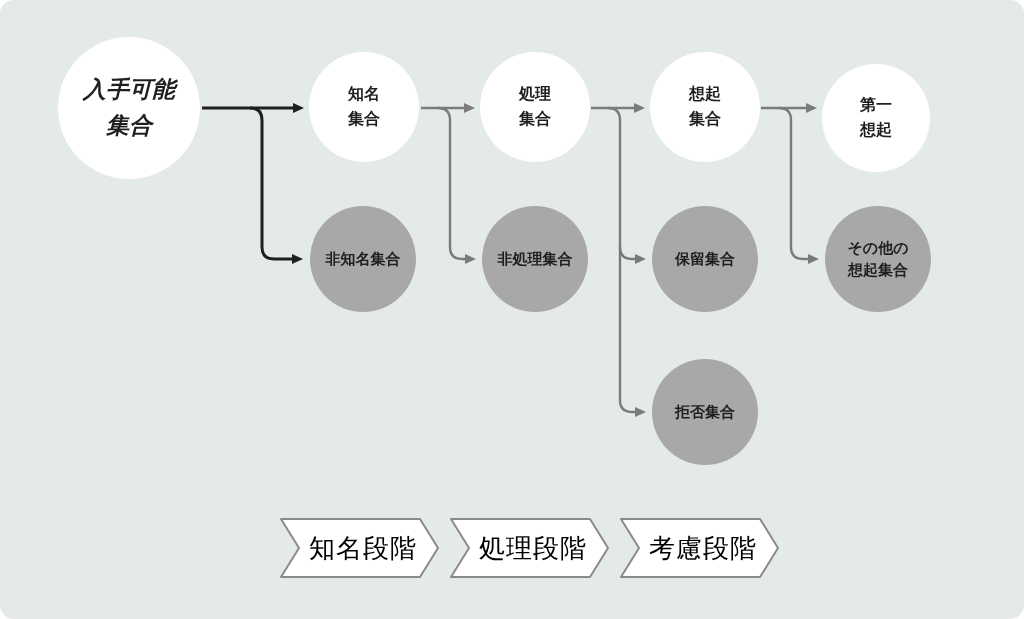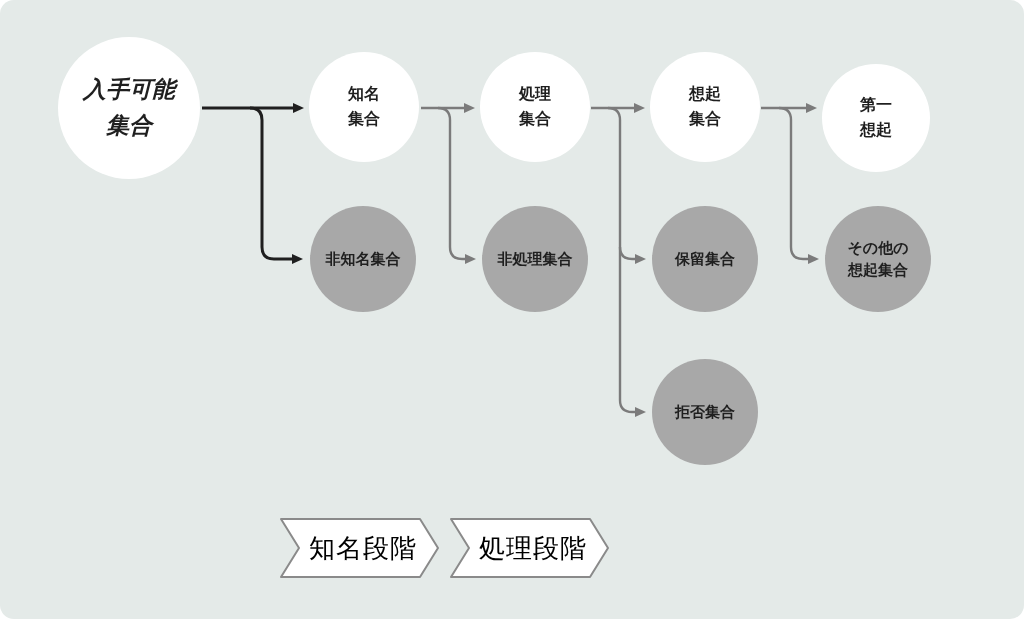--- a/index.html
+++ b/index.html
@@ -167,15 +167,21 @@
     <span class="label">知名段階</span>
   </div>
 
   <div class="stage" style="left:450px; top:518px;">
     <svg width="160" height="60" viewBox="0 0 160 60">
       <polygon points="1,1 140,1 158,30 140,59 1,59 19,30" fill="#ffffff" stroke="#8a8a8a" stroke-width="2" stroke-linejoin="round"></polygon>
     </svg>
     <span class="label">処理段階</span>
   </div>
 
+  <div class="stage" style="left:620px; top:518px;">
+    <svg width="160" height="60" viewBox="0 0 160 60">
+      <polygon points="1,1 140,1 158,30 140,59 1,59 19,30" fill="#ffffff" stroke="#8a8a8a" stroke-width="2" stroke-linejoin="round"></polygon>
+    </svg>
+    <span class="label">考慮段階</span>
+  </div>
 
 
 </div>
 
 </body></html>

